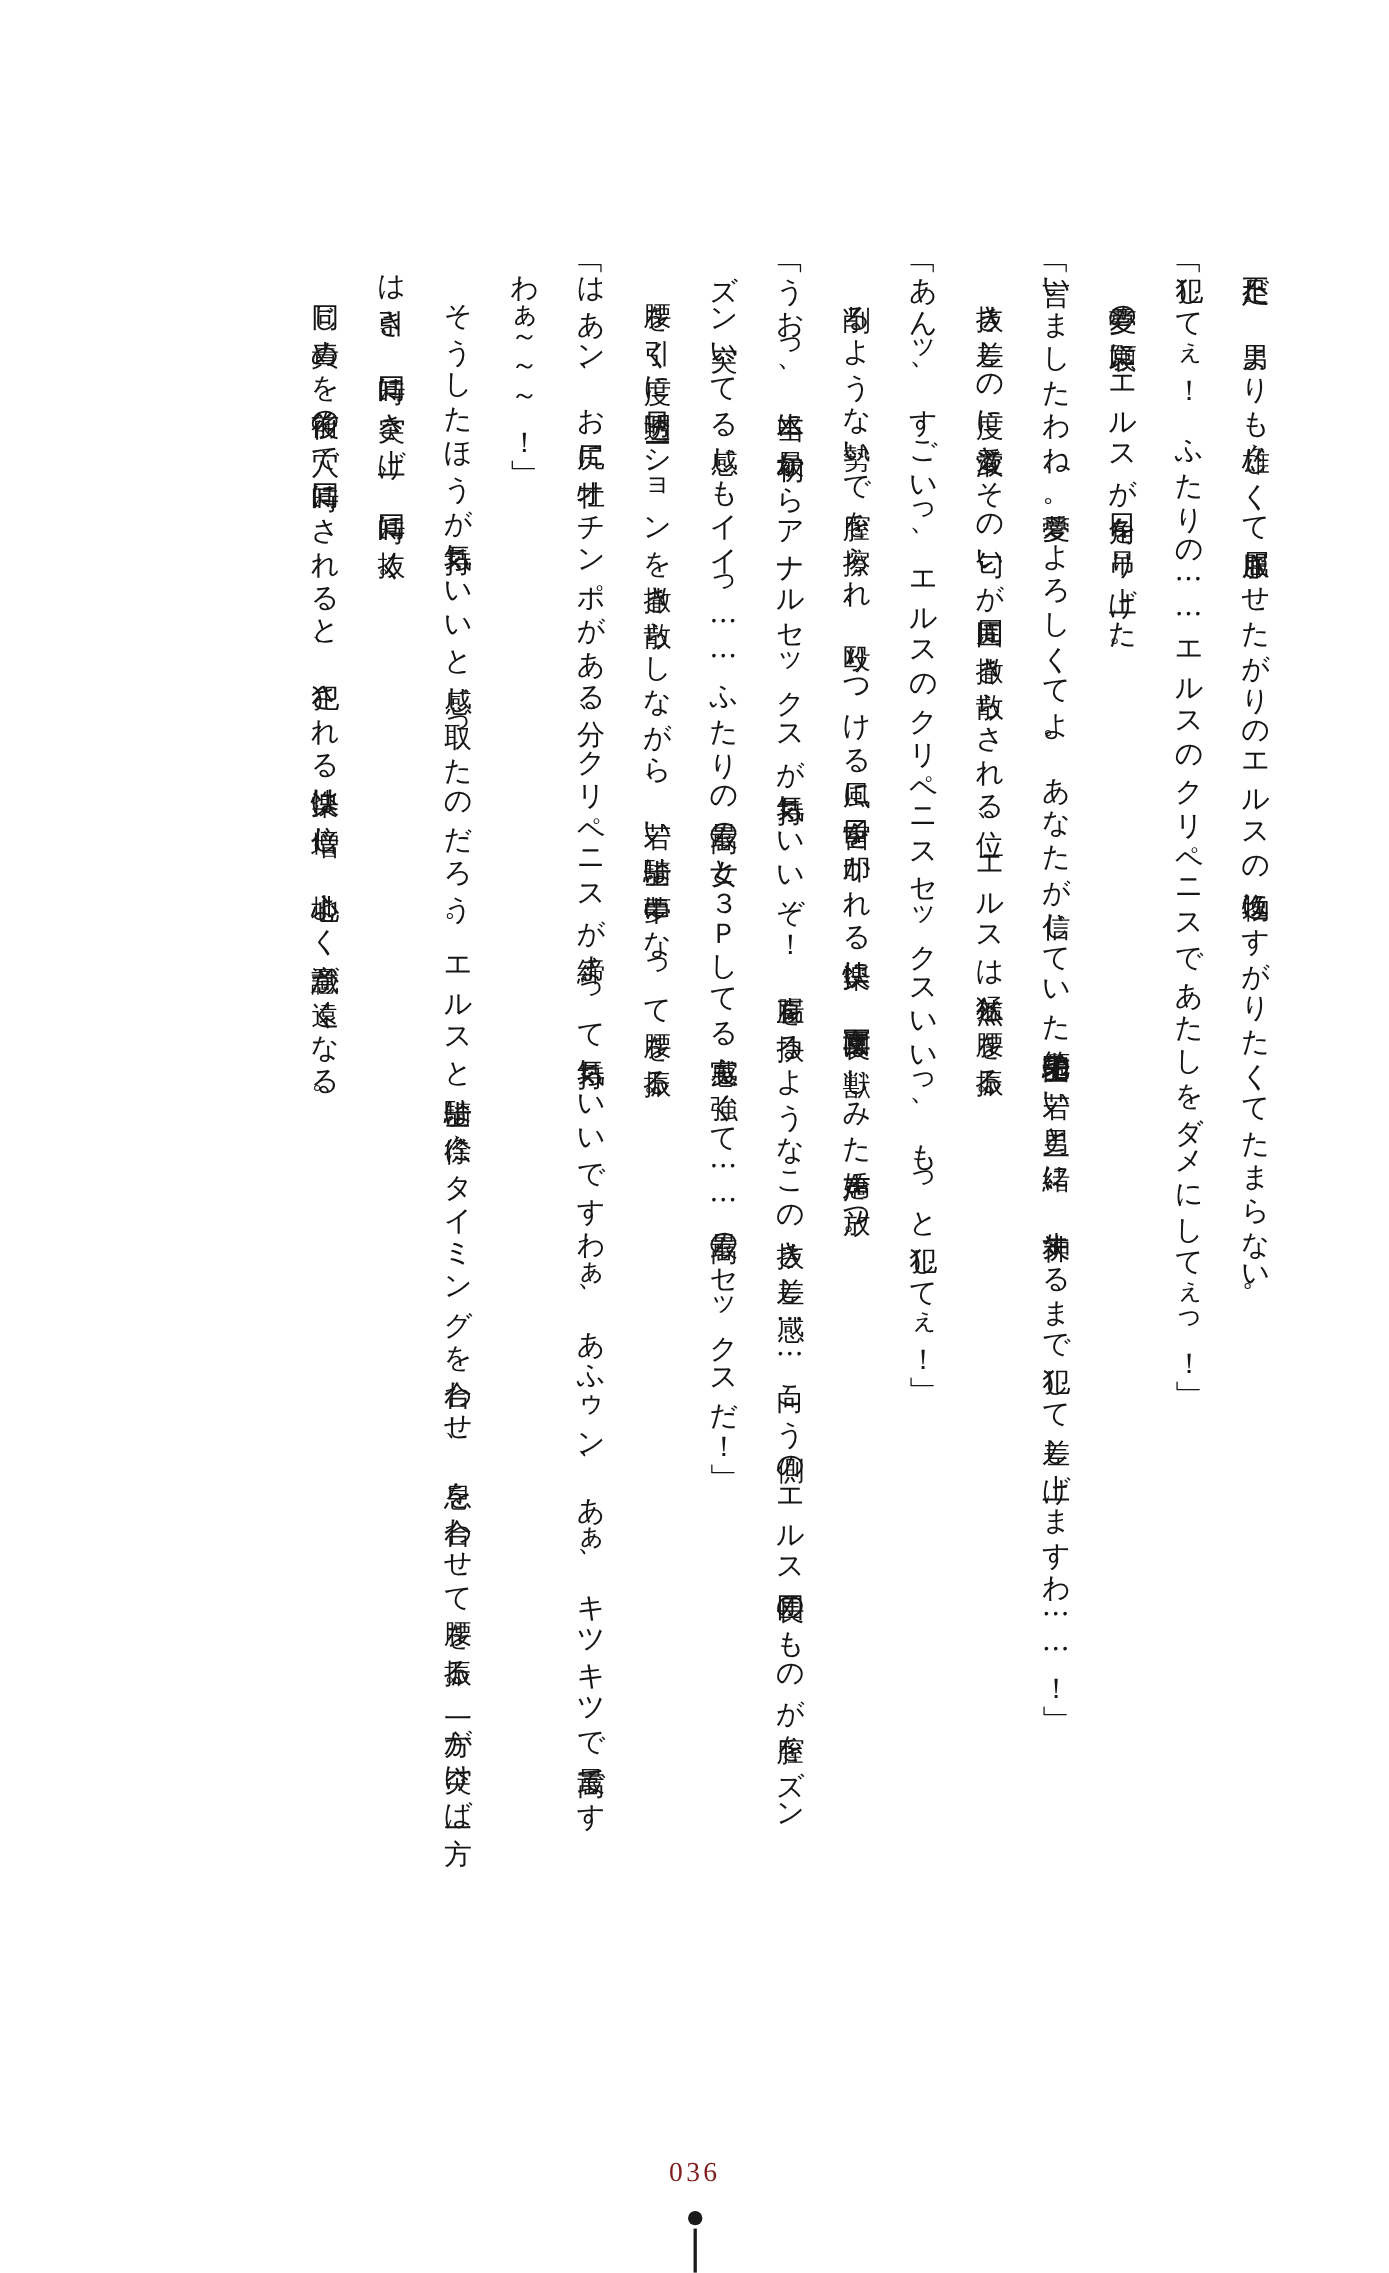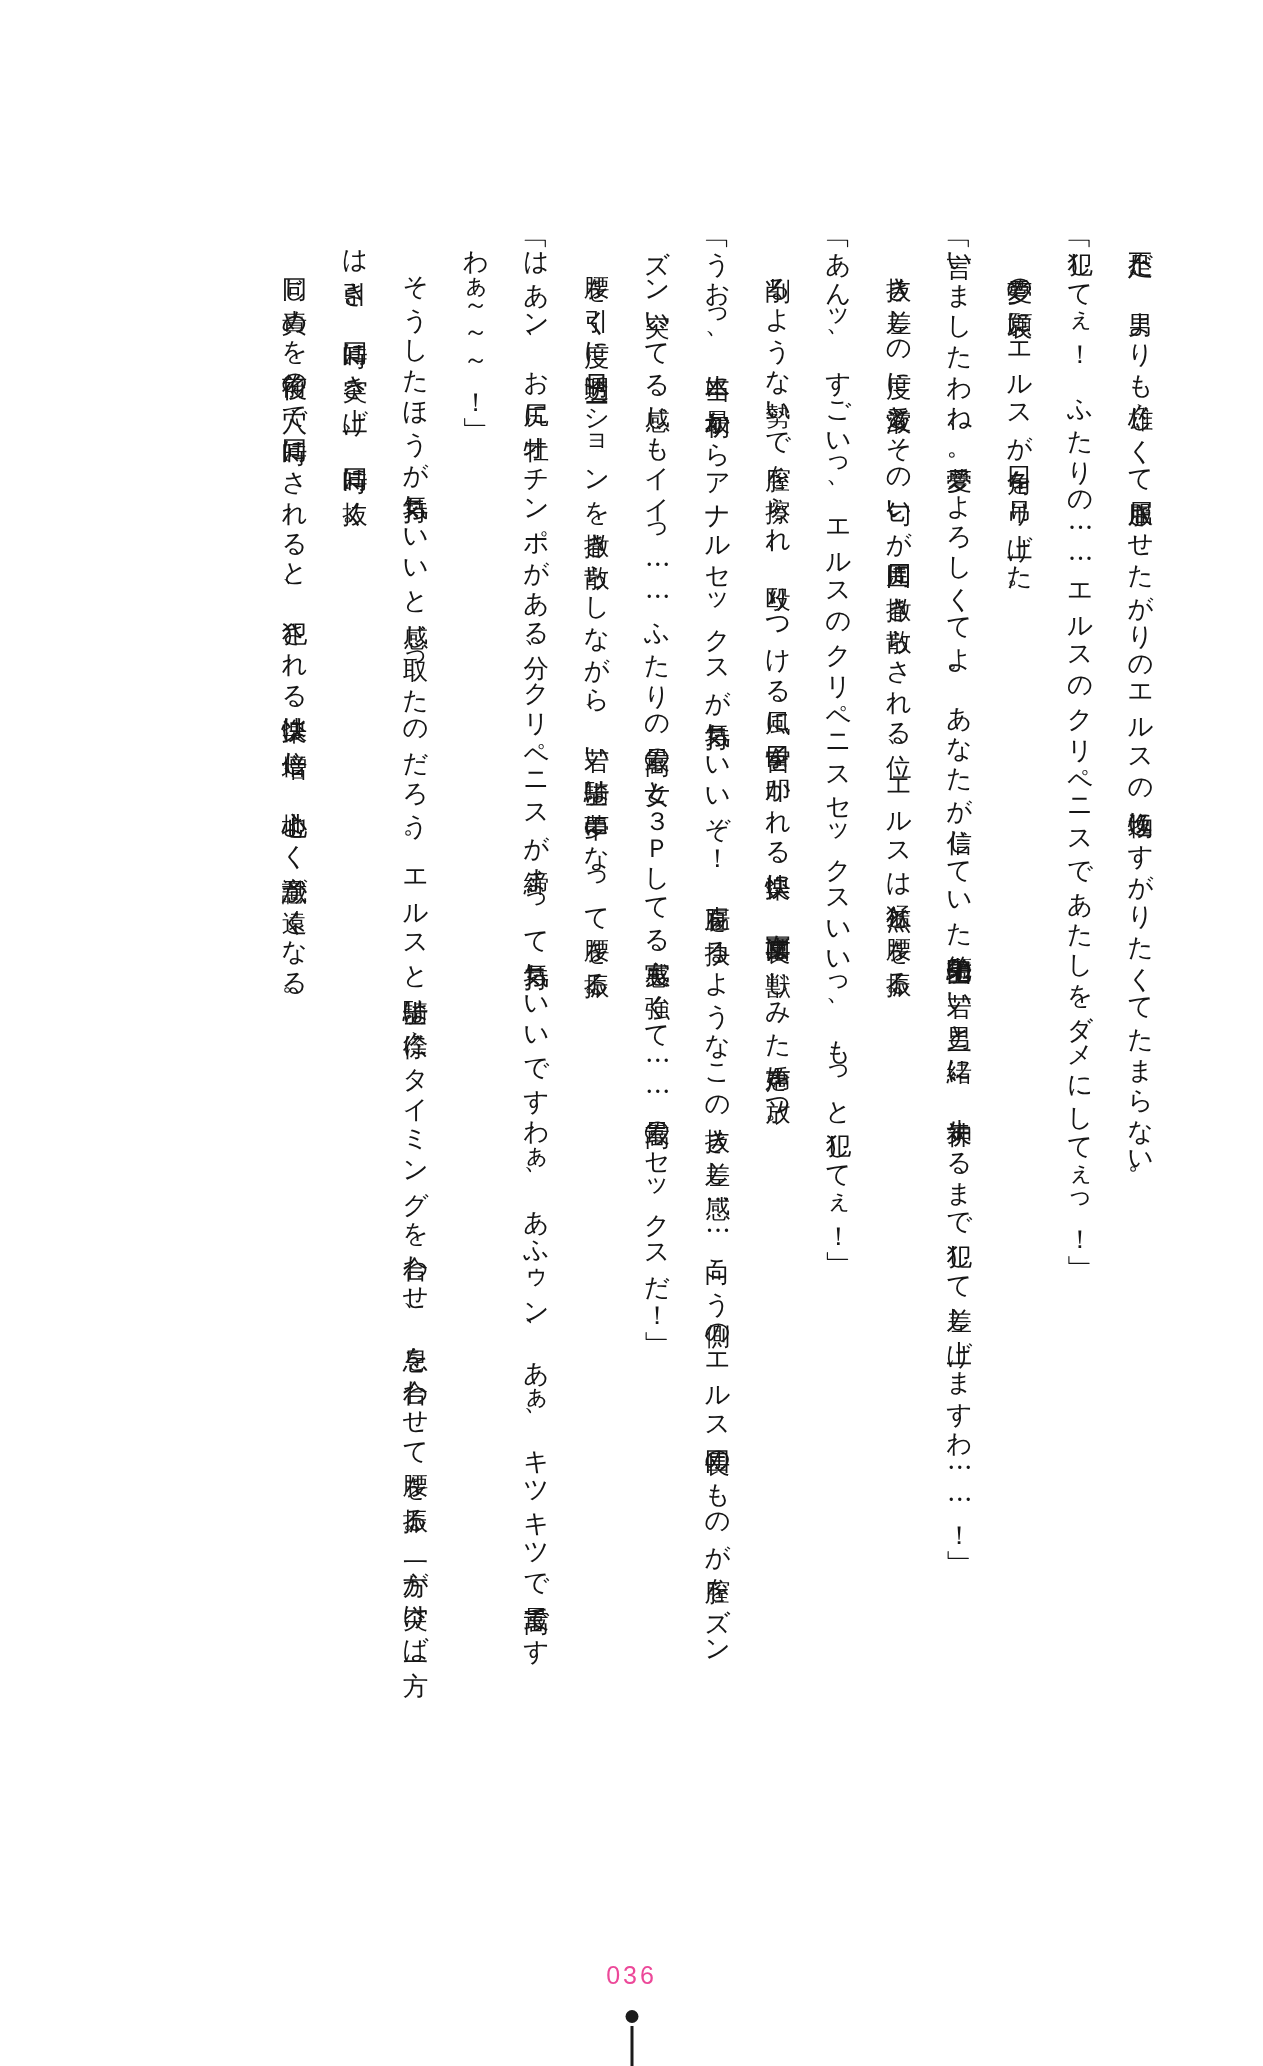--- a/index.html
+++ b/index.html
@@ -52,24 +52,24 @@
     text-indent: 0;
   }
 
   
   #folio {
     position: absolute;
     left: 0;
     right: 0;
     bottom: 76px;
     text-align: center;
-    font-family: Liberation Sans, sans-serif;
+    font-family: Liberation Serif, serif;
     font-size: 25px;
     letter-spacing: 3px;
-    color: #ec4899;
+    color: #7f1d1d;
   }
 
   
   #folio-ornament {
     position: absolute;
     left: 50%;
     bottom: 0;
     transform: translateX(-50%);
     width: 20px;
     height: 56px;

